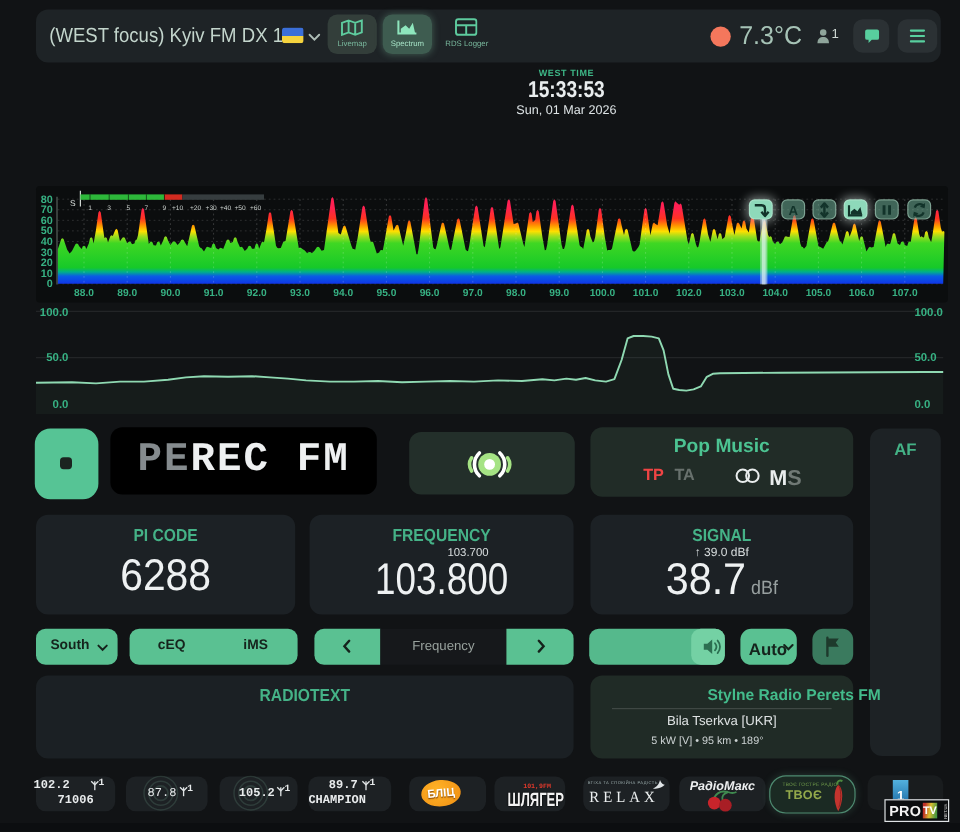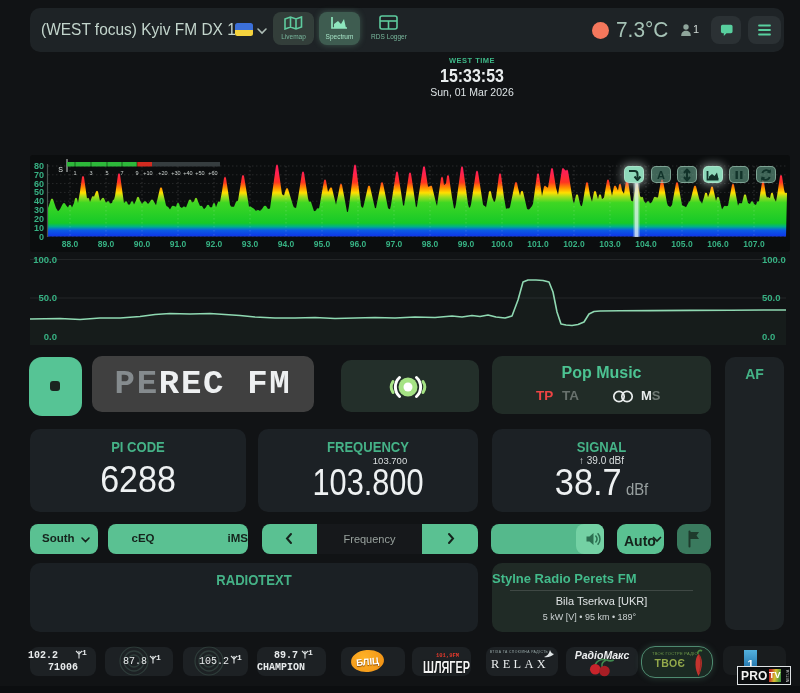--- a/index.html
+++ b/index.html
@@ -222,21 +222,21 @@
     <text x="57" y="340" text-anchor="end">0.0</text>
     <text x="762" y="263">100.0</text>
     <text x="762" y="301">50.0</text>
     <text x="762" y="340">0.0</text>
   </g>
 </svg>
 
 <div class="abs" style="left:28.5px;top:357px;width:53px;height:59px;background:#56c495;border-radius:13px"></div>
 <div class="abs" style="left:50px;top:381px;width:10px;height:10px;background:#1b2420;border-radius:3px"></div>
 
-<div class="abs" style="left:92px;top:356px;width:222px;height:56px;background:#404040;border-radius:10px;display:flex;align-items:center;justify-content:center">
+<div class="abs" style="left:92px;top:356px;width:222px;height:56px;background:#000000;border-radius:10px;display:flex;align-items:center;justify-content:center">
   <span style="font-family:'Liberation Mono',monospace;font-size:34px;font-weight:bold;letter-spacing:1.7px;color:#858b8e">PE<span style="color:#eef0f1">REC FM</span></span>
 </div>
 
 <div class="abs" style="left:341px;top:360px;width:138px;height:52px;background:#232f2a;border-radius:10px"></div>
 <svg class="abs" style="left:386px;top:369px" width="44" height="36" viewBox="0 0 44 36">
   <circle cx="22" cy="18" r="9.5" fill="#a5e384"></circle>
   <circle cx="22" cy="18" r="4.5" fill="#ffffff"></circle>
   <path d="M13.5 8.5 A13 13 0 0 0 13.5 27.5" fill="none" stroke="#ffffff" stroke-width="3" stroke-linecap="round"></path>
   <path d="M30.5 8.5 A13 13 0 0 1 30.5 27.5" fill="none" stroke="#ffffff" stroke-width="3" stroke-linecap="round"></path>
   <path d="M7 12.5 A10 10 0 0 0 7 23.5" fill="none" stroke="#a5e384" stroke-width="3" stroke-linecap="round"></path>
@@ -244,21 +244,21 @@
 </svg>
 
 <div class="abs" style="left:492px;top:356px;width:219px;height:58px;background:#212c27;border-radius:10px"></div>
 <div class="abs" style="left:492px;top:364px;width:219px;text-align:center;font-size:16px;font-weight:bold;color:#4cc392">Pop Music</div>
 <div class="abs" style="left:536px;top:388px;font-size:13.5px;font-weight:bold;color:#ef4444">TP</div>
 <div class="abs" style="left:562px;top:388px;font-size:13.5px;font-weight:bold;color:#68716d">TA</div>
 <svg class="abs" style="left:612px;top:390px" width="22" height="13" viewBox="0 0 22 13">
     <circle cx="7" cy="6.5" r="5.2" fill="none" stroke="#e9eded" stroke-width="1.7"></circle>
     <circle cx="15" cy="6.5" r="5.2" fill="none" stroke="#e9eded" stroke-width="1.7"></circle>
   </svg>
-<div class="abs" style="left:641px;top:388px;font-size:13px;font-weight:bold;color:#e9eded">M<span style="color:#707975">S</span></div>
+<div class="abs" style="left:641px;top:388px;font-size:18px;font-weight:bold;color:#e9eded">M<span style="color:#707975">S</span></div>
 
 <div class="abs" style="left:725px;top:357px;width:59px;height:273px;background:#1d2225;border-radius:10px"></div>
 <div class="abs" style="left:725px;top:366px;width:59px;text-align:center;font-size:14px;font-weight:bold;color:#44b286">AF</div>
 
 <div class="abs" style="left:30px;top:429px;width:216px;height:83px;background:#1c2125;border-radius:10px"></div>
 <div class="abs" style="left:30px;top:439px;width:216px;text-align:center;font-size:14.5px;font-weight:bold;color:#45b287;transform:scaleX(0.9)">PI CODE</div>
 <div class="abs" style="left:30px;top:459px;width:216px;text-align:center;font-size:37px;color:#eef1f2;transform:scaleX(0.92);transform-origin:50% 0">6288</div>
 
 <div class="abs" style="left:258px;top:429px;width:220px;height:83px;background:#1c2125;border-radius:10px"></div>
 <div class="abs" style="left:258px;top:439px;width:220px;text-align:center;font-size:14.5px;font-weight:bold;color:#45b287;transform:scaleX(0.9)">FREQUENCY</div>
@@ -271,21 +271,21 @@
 <div class="abs" style="left:492px;top:462px;width:219px;text-align:center;font-size:37px;color:#eef1f2;transform:scaleX(0.93);transform-origin:50% 0">38.7<span style="font-size:16px;color:#98a0a0"> dBf</span></div>
 
 <div class="abs" style="left:30px;top:524px;width:68px;height:30px;background:#5ac192;border-radius:8px"></div>
 <div class="abs" style="left:42px;top:532px;font-size:11.5px;font-weight:bold;color:#15231c">South</div>
 <svg class="abs" style="left:80px;top:536px" width="11" height="8" viewBox="0 0 11 8">
     <path d="M2 2 L5.5 5.5 L9 2" stroke="#15231c" stroke-width="1.6" fill="none" stroke-linecap="round"></path>
   </svg>
 
 <div class="abs" style="left:108px;top:524px;width:140px;height:30px;background:#5ac192;border-radius:8px"></div>
 <div class="abs" style="left:108px;top:532px;width:70px;text-align:center;font-size:11.5px;font-weight:bold;color:#15231c">cEQ</div>
-<div class="abs" style="left:178px;top:532px;width:70px;text-align:right;font-size:11.5px;font-weight:bold;color:#15231c">iMS</div>
+<div class="abs" style="left:178px;top:532px;width:70px;text-align:center;font-size:11.5px;font-weight:bold;color:#15231c">iMS</div>
 
 <div class="abs" style="left:262px;top:524px;width:55px;height:30px;background:#5ac192;border-radius:8px 0 0 8px"></div>
 <svg class="abs" style="left:284px;top:532px" width="10" height="13" viewBox="0 0 10 13">
     <path d="M7 2 L3 6.5 L7 11" stroke="#15231c" stroke-width="2" fill="none" stroke-linecap="round"></path>
   </svg>
 <div class="abs" style="left:317px;top:524px;width:105px;height:30px;background:#16181b"></div>
 <div class="abs" style="left:317px;top:533px;width:105px;text-align:center;font-size:11px;color:#98a19d">Frequency</div>
 <div class="abs" style="left:422px;top:524px;width:56px;height:30px;background:#5ac192;border-radius:0 8px 8px 0"></div>
 <svg class="abs" style="left:446px;top:532px" width="10" height="13" viewBox="0 0 10 13">
     <path d="M3 2 L7 6.5 L3 11" stroke="#15231c" stroke-width="2" fill="none" stroke-linecap="round"></path>
@@ -307,21 +307,21 @@
 <div class="abs" style="left:677px;top:524px;width:34px;height:30px;background:#3a7a5e;border-radius:9px"></div>
 <svg class="abs" style="left:687px;top:530px" width="14" height="18" viewBox="0 0 14 18">
     <path d="M2.5 1.5 V16.5" stroke="#1e3a2c" stroke-width="2" stroke-linecap="round"></path>
     <path d="M2.5 2 H12 L9.5 5.5 L12 9 H2.5 Z" fill="#1e3a2c"></path>
   </svg>
 
 <div class="abs" style="left:30px;top:563px;width:448px;height:69px;background:#1b2024;border-radius:10px"></div>
 <div class="abs" style="left:30px;top:572px;width:448px;text-align:center;font-size:14.5px;font-weight:bold;color:#45b287;transform:scaleX(0.9)">RADIOTEXT</div>
 
 <div class="abs" style="left:492px;top:563px;width:219px;height:69px;background:#202b26;border-radius:10px"></div>
-<div class="abs" style="left:492px;top:571px;width:188px;text-align:left;font-size:13px;font-weight:bold;color:#43bb8b">Stylne Radio Perets FM</div>
+<div class="abs" style="left:492px;top:571px;width:242px;text-align:right;font-size:13px;font-weight:bold;color:#43bb8b">Stylne Radio Perets FM</div>
 <div class="abs" style="left:510px;top:590px;width:183px;height:1px;background:rgba(255,255,255,0.14)"></div>
 <div class="abs" style="left:492px;top:595px;width:219px;text-align:center;font-size:11px;color:#dfe3e4">Bila Tserkva [UKR]</div>
 <div class="abs" style="left:492px;top:612px;width:195px;text-align:center;font-size:9px;color:#ccd2d3">5 kW [V] • 95 km • 189°</div>
 
 <div class="abs" style="left:0;top:686px;width:800px;height:7px;background:#0c0e10"></div>
 <div class="abs" style="left:30px;top:647px;width:66px;height:29px;background:#1d2124;border-radius:8px"></div>
 <div class="abs" style="left:28px;top:650px;width:62px;text-align:left;font-size:10px;font-family:'Liberation Mono',monospace;font-weight:bold;color:#e8ebec">102.2</div>
 <svg class="abs" style="left:75px;top:650px" width="8" height="9" viewBox="0 0 8 9">
     <g stroke="#dfe3e4" stroke-width="1.1" fill="none">
       <path d="M1 1 L4 4 L7 1"></path>
@@ -347,21 +347,21 @@
   </svg>
 <div class="abs" style="left:156px;top:653px;font-size:8px;font-family:'Liberation Mono',monospace;font-weight:bold;color:#e8ebec">1</div>
 <div class="abs" style="left:183px;top:647px;width:65px;height:29px;background:#1d2124;border-radius:8px"></div>
 <svg class="abs" style="left:192px;top:644px" width="34" height="34" viewBox="0 0 34 34">
     <g fill="none" stroke="rgba(110,160,135,0.22)">
       <circle cx="17" cy="17" r="6" stroke-width="1.5"></circle>
       <circle cx="17" cy="17" r="10" stroke-width="1.3"></circle>
       <circle cx="17" cy="17" r="14" stroke-width="1.2"></circle>
     </g>
   </svg>
-<div class="abs" style="left:183px;top:656px;width:62px;text-align:center;font-size:10px;font-family:'Liberation Mono',monospace;font-weight:normal;color:#e8ebec">105.2</div>
+<div class="abs" style="left:183px;top:656px;width:62px;text-align:center;font-size:10px;font-family:'Liberation Mono',monospace;font-weight:bold;color:#e8ebec">105.2</div>
 <svg class="abs" style="left:230px;top:655px" width="8" height="9" viewBox="0 0 8 9">
     <g stroke="#dfe3e4" stroke-width="1.1" fill="none">
       <path d="M1 1 L4 4 L7 1"></path>
       <line x1="4" y1="1" x2="4" y2="8.5"></line>
     </g>
   </svg>
 <div class="abs" style="left:237px;top:653px;font-size:8px;font-family:'Liberation Mono',monospace;font-weight:bold;color:#e8ebec">1</div>
 <div class="abs" style="left:257px;top:647px;width:69px;height:29px;background:#1d2124;border-radius:8px"></div>
 <div class="abs" style="left:255px;top:650px;width:62px;text-align:center;font-size:10px;font-family:'Liberation Mono',monospace;font-weight:bold;color:#e8ebec">89.7</div>
 <svg class="abs" style="left:301px;top:650px" width="8" height="9" viewBox="0 0 8 9">

